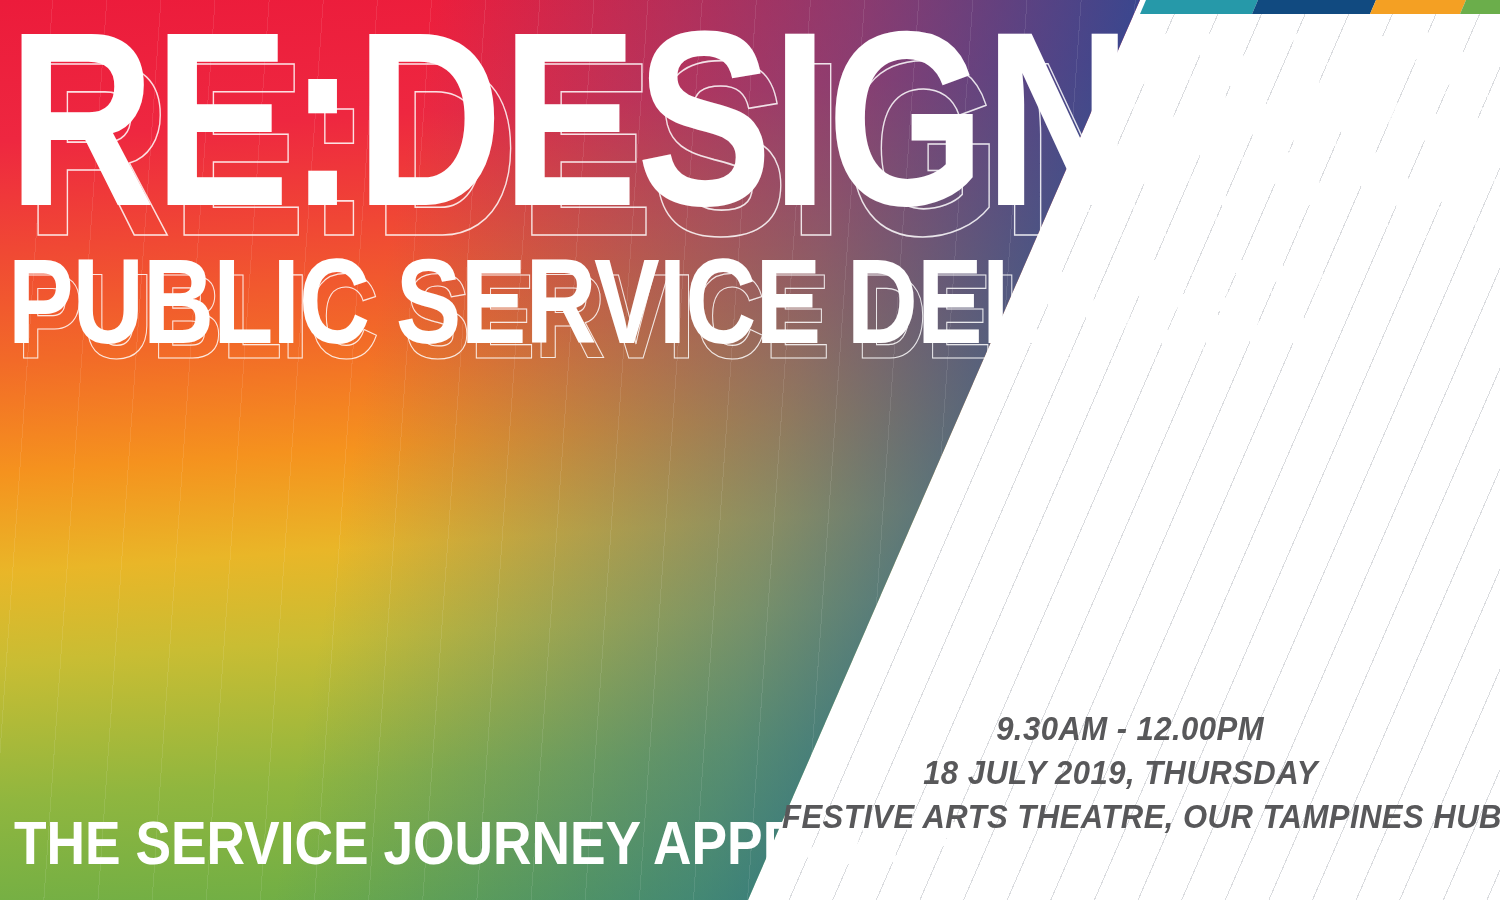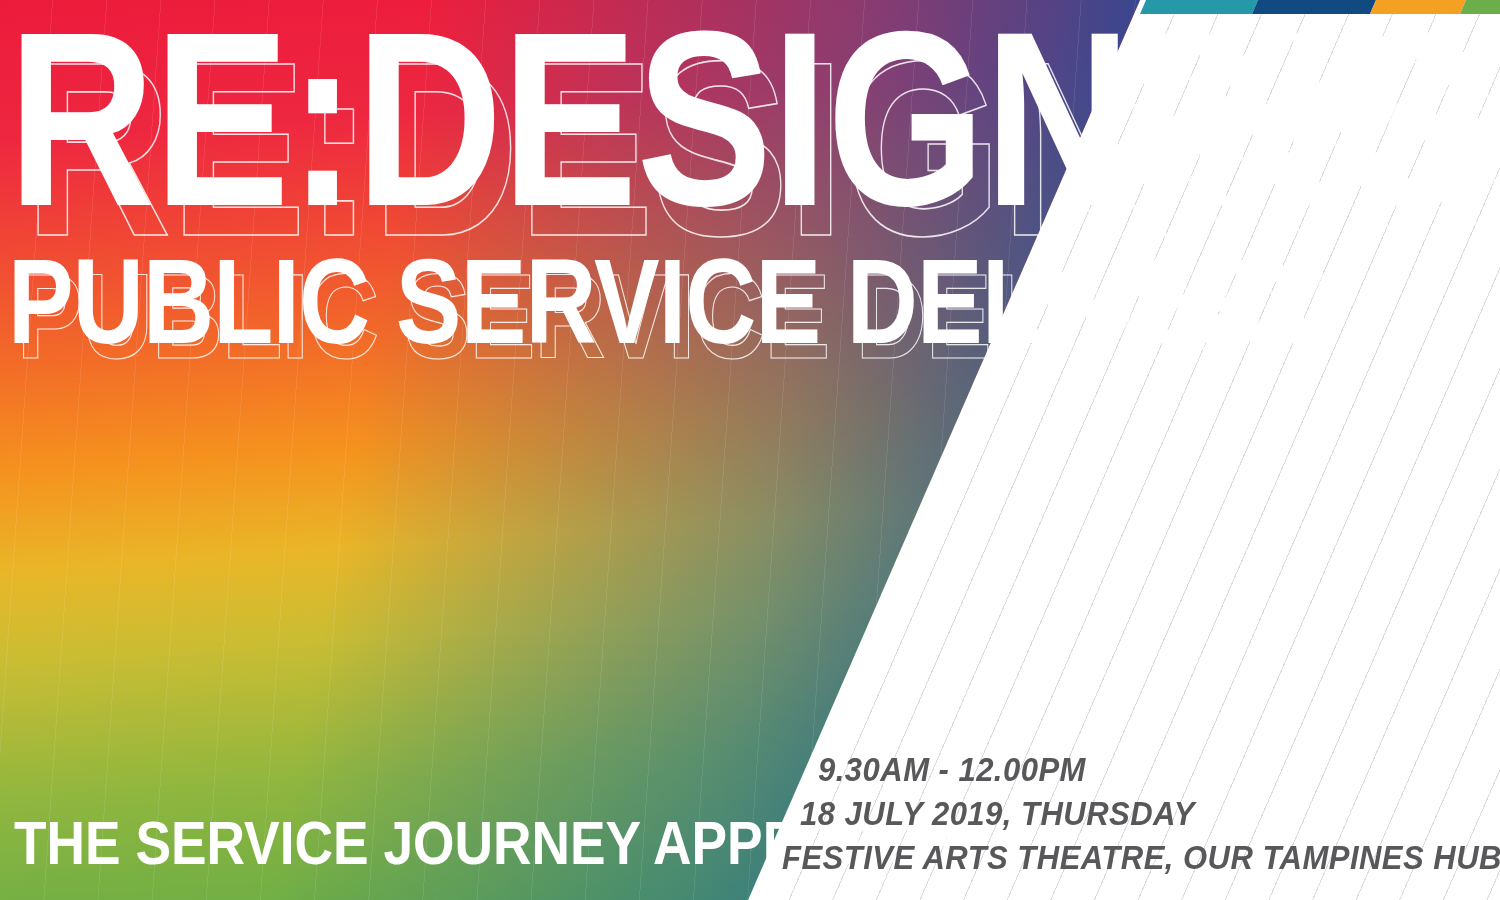--- a/index.html
+++ b/index.html
@@ -165,27 +165,28 @@
     color: #ffffff;
     white-space: nowrap;
     transform: scaleX(0.86);
     transform-origin: left center;
   }
 
   
   .details {
     position: absolute;
     left: 782px;
-    top: 748px;
+    top: 707px;
     width: 700px;
     color: #58585A;
     font-family: "Liberation Sans Narrow", "Liberation Sans", sans-serif;
     font-style: italic;
     font-weight: 700;
     white-space: nowrap;
+    text-align: center;
   }
   .details .line {
     font-size: 33px;
     line-height: 44px;
     letter-spacing: 0.5px;
     transform: scaleX(0.94);
     transform-origin: left center;
   }
   .details .line-time  { margin-left: 36px; }
   .details .line-date  { margin-left: 18px; }

